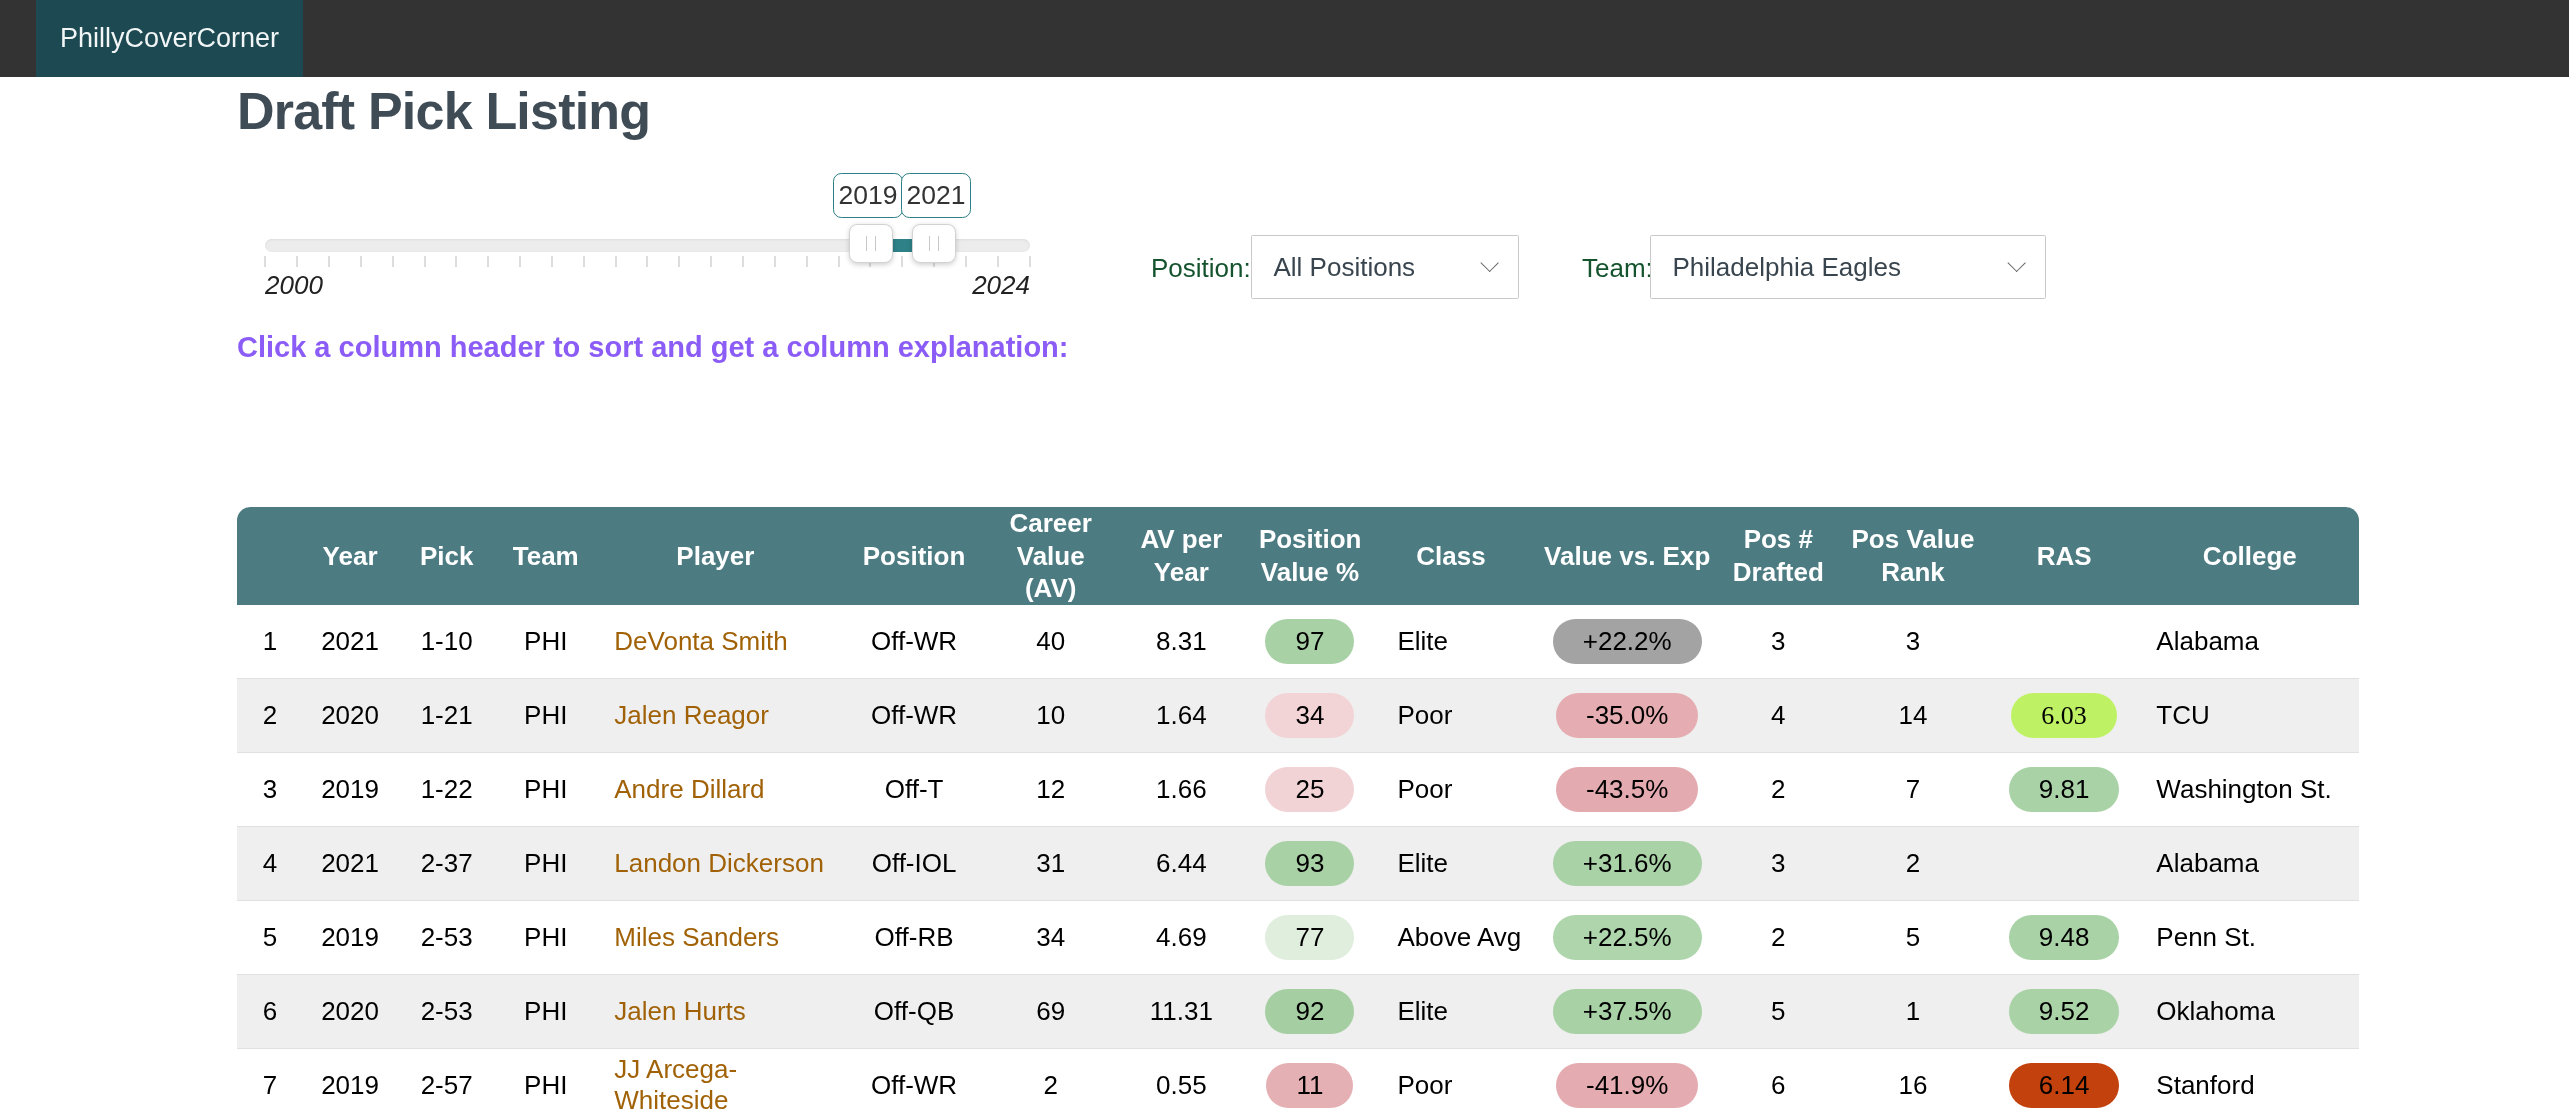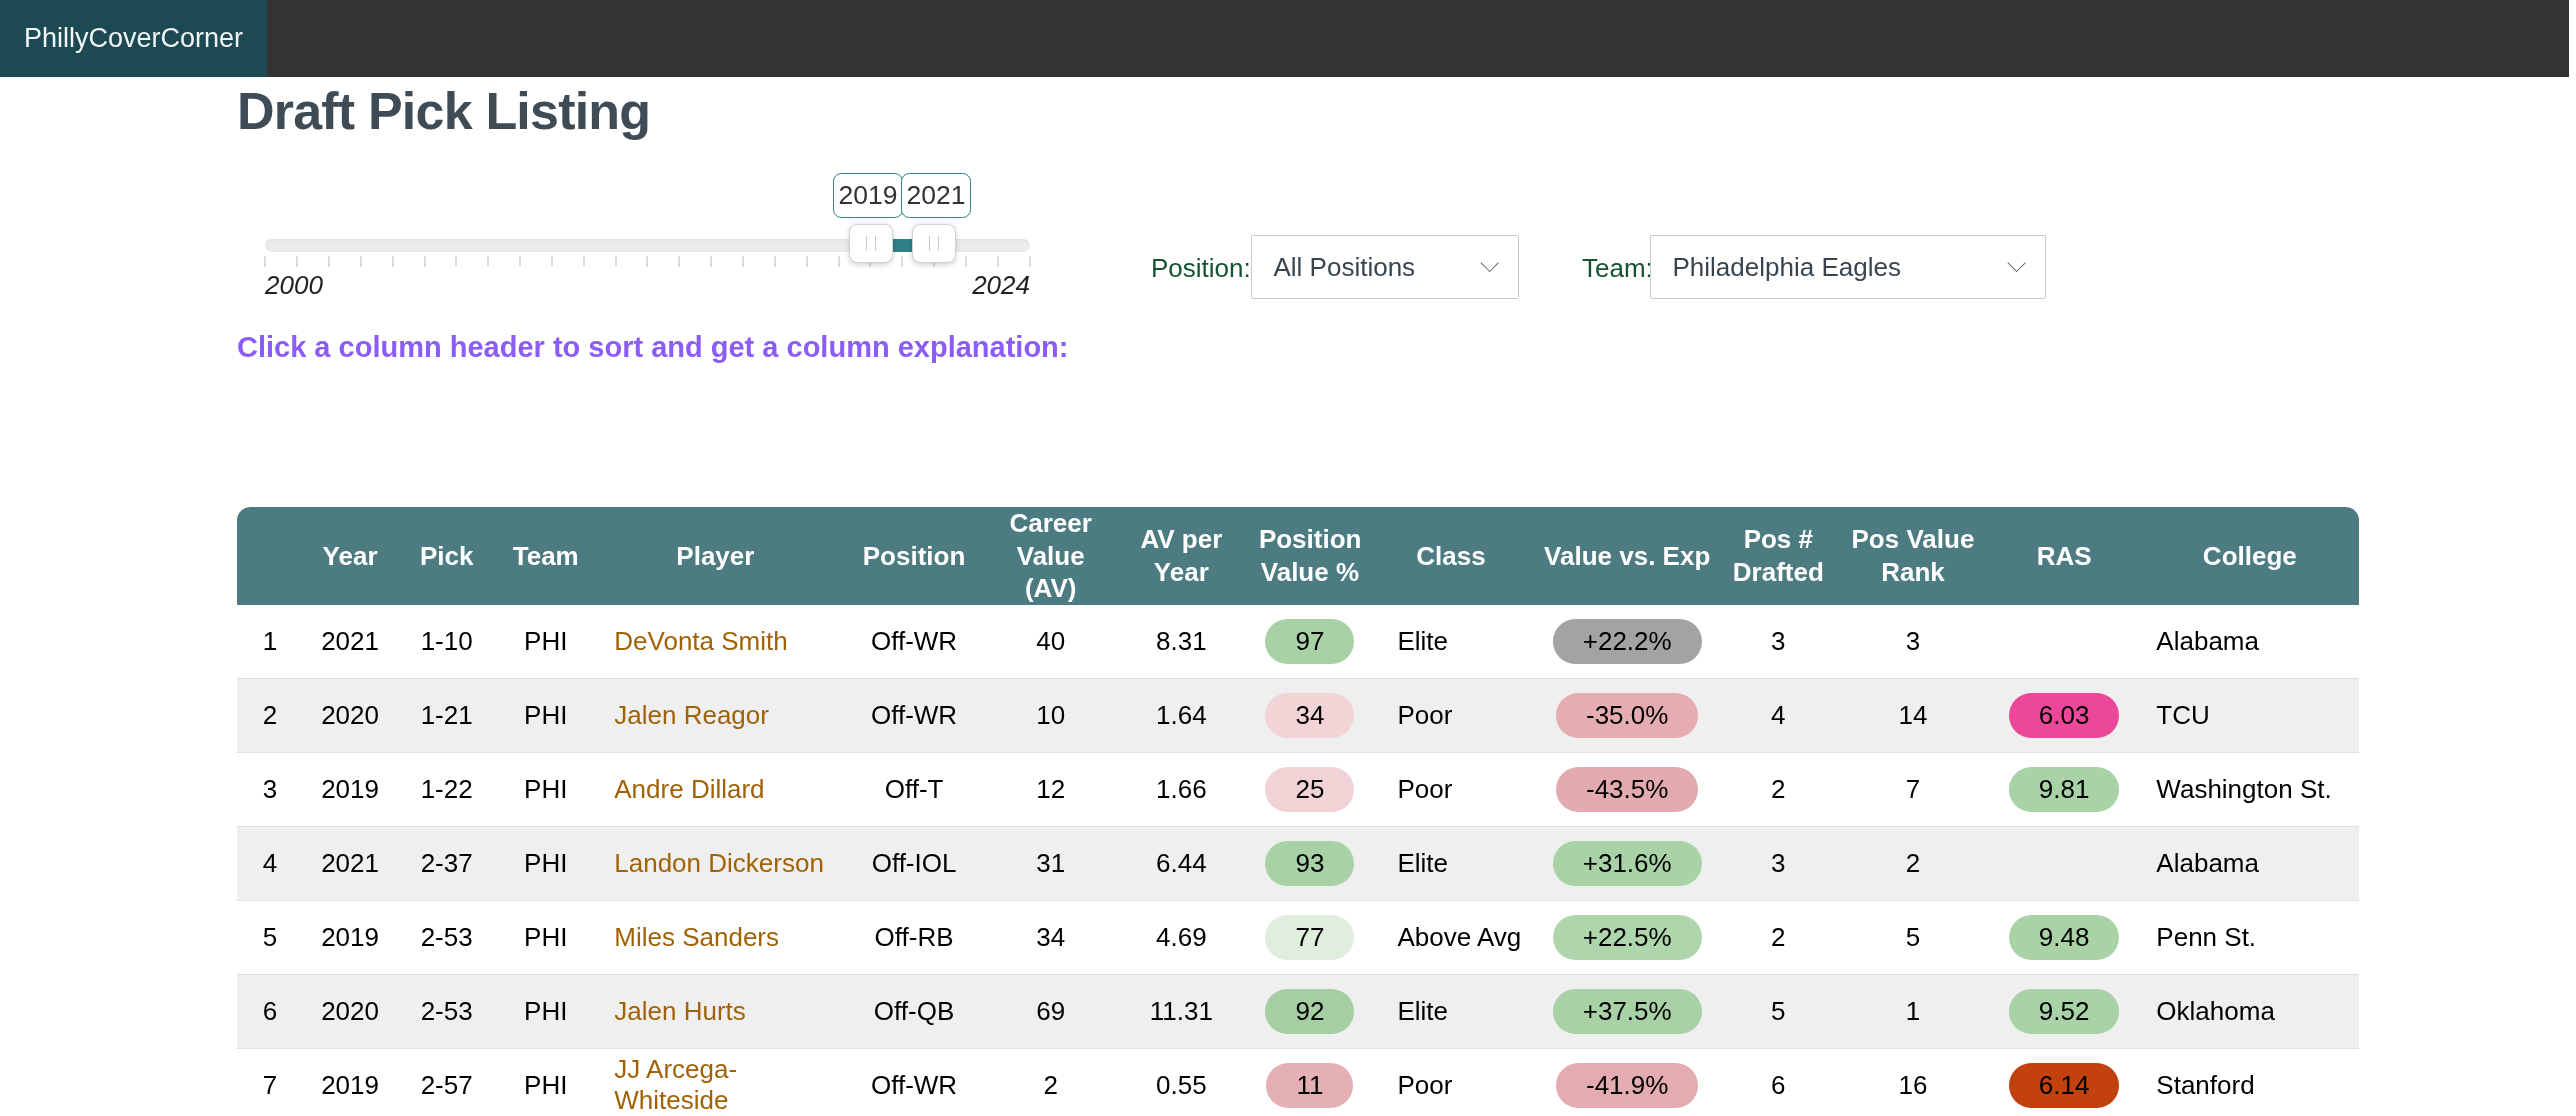--- a/index.html
+++ b/index.html
@@ -1,21 +1,21 @@
 <!DOCTYPE html>
 <html style="font-size:13.3px"><head>
 <meta charset="utf-8">
 <style>
   * { margin:0; padding:0; box-sizing:border-box; }
   html,body { width:2576px; height:1117px; overflow:hidden; background:#fff;
     font-family:"Liberation Sans", sans-serif; }
 
   
   .navbar { position:absolute; left:0; top:0; width:2569px; height:77px;
-    background:#333333; display:flex; align-items:stretch; }
+    background:#333333; display:flex; align-items:stretch;padding-left:36px; }
   .brand { background:#1d4952; color:#f2f6f6; font-size:27px;
     display:flex; align-items:center; padding:0 24px; cursor:pointer; }
   .nav-links { display:flex; align-items:stretch; margin-left:8.3px; }
   .nav-link { color:#ffffff; font-size:26.5px; display:flex; align-items:center;
     padding:0 27px; cursor:pointer; }
 
   
   .page-title { position:absolute; left:237px; top:81px; font-size:52px;
     font-weight:700; color:#3f4c56; letter-spacing:-0.8px; }
 
@@ -201,21 +201,21 @@
         <td class="col-team align-center">PHI</td>
         <td class="col-player align-left"><a class="player-link">Jalen Reagor</a></td>
         <td class="col-position align-center">Off-WR</td>
         <td class="col-career_av align-center">10</td>
         <td class="col-av_per_year align-center">1.64</td>
         <td class="col-pos_value_pct align-center"><span class="pill" style="background: rgb(242, 212, 215);">34</span></td>
         <td class="col-class align-left">Poor</td>
         <td class="col-value_vs_exp align-center"><span class="pill" style="background: rgb(229, 173, 177);">-35.0%</span></td>
         <td class="col-pos_drafted align-center">4</td>
         <td class="col-pos_value_rank align-center">14</td>
-        <td class="col-ras align-center"><span class="pill" style="background: #ec4899;">6.03</span></td>
+        <td class="col-ras align-center"><span class="pill" style="background: #bef264; font-family: Liberation Serif, serif;">6.03</span></td>
         <td class="col-college align-left">TCU</td>
       </tr>
       <tr>
         <td class="col-rank align-center">3</td>
         <td class="col-year align-center">2019</td>
         <td class="col-pick align-center">1-22</td>
         <td class="col-team align-center">PHI</td>
         <td class="col-player align-left"><a class="player-link">Andre Dillard</a></td>
         <td class="col-position align-center">Off-T</td>
         <td class="col-career_av align-center">12</td>

